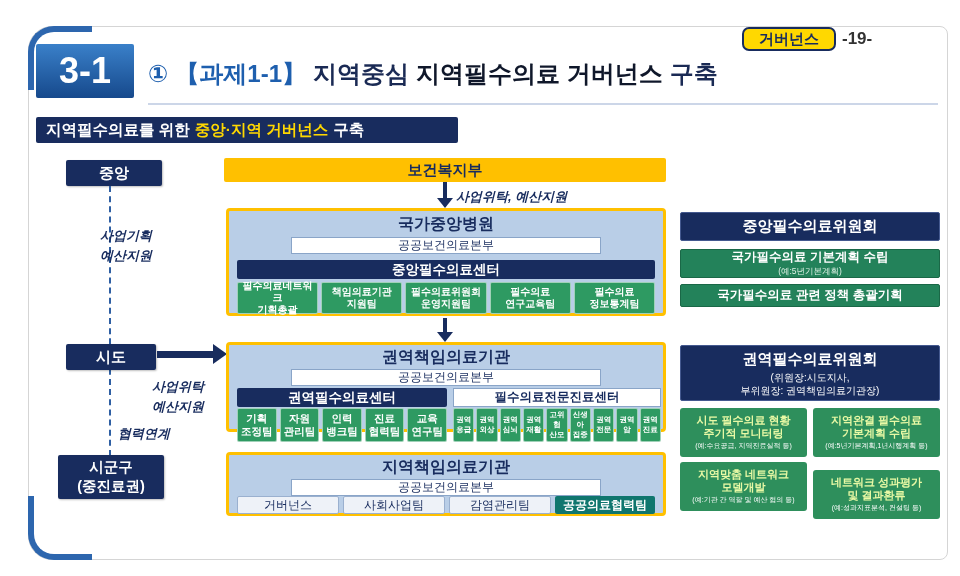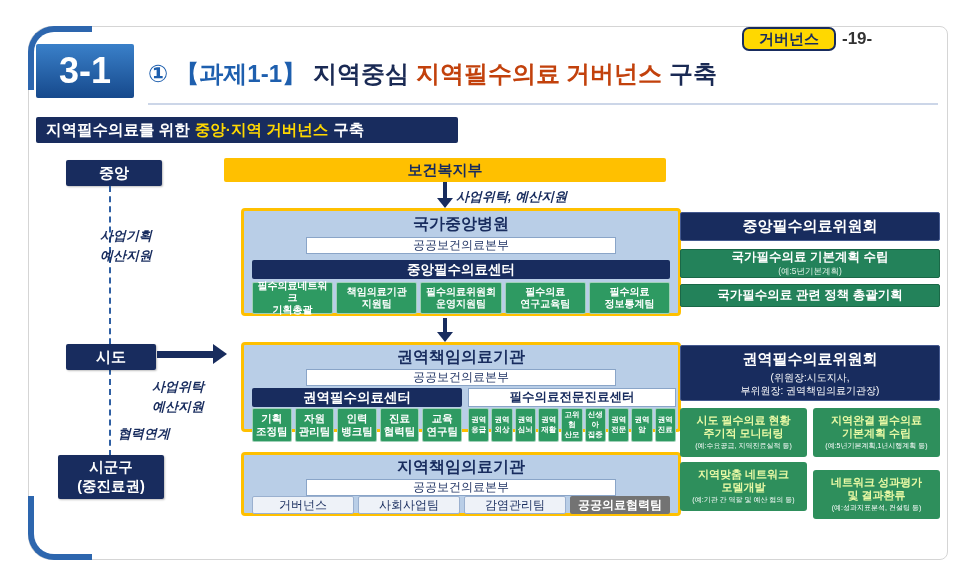--- a/index.html
+++ b/index.html
@@ -15,21 +15,21 @@
             border-left:6px solid #2d66ae; border-bottom-left-radius:26px; }
 
   .badge { position:absolute; left:36px; top:44px; width:98px; height:54px;
            background:linear-gradient(180deg,#3a80c9,#16498c); color:#fff; font-size:36px;
            font-weight:bold; display:flex; align-items:center; justify-content:center; border-radius:2px; }
   .title { position:absolute; left:148px; top:58px; font-size:24px; font-weight:bold;
            color:#1a2a54; white-space:nowrap; }
   .title span { margin-right:7px; }
   .t-bullet { color:#1e5fae; }
   .t-task { color:#1e5fae; }
-  .t-pink { color:#c2410c;font-family:Liberation Serif, serif; }
+  .t-pink { color:#0f172a; }
   .title-rule { position:absolute; left:148px; top:103px; width:790px; height:2px; background:#ccd6e8; }
 
   .gov-tag { position:absolute; left:742px; top:27px; width:94px; height:24px; background:#ffd800;
              border:2px solid #182c5e; border-radius:7px; color:#182c5e; font-weight:bold;
              font-size:15px; display:flex; align-items:center; justify-content:center; }
   .page-num { position:absolute; left:842px; top:29px; font-size:17px; font-weight:bold; color:#333; }
 
   .subtitle { position:absolute; left:36px; top:117px; width:422px; height:26px; background:#182c5e;
               color:#fff; font-weight:bold; font-size:15.5px; display:flex; align-items:center;
               padding-left:10px; gap:5px; border-radius:2px; white-space:nowrap; }
@@ -46,35 +46,35 @@
   .arrow-vhead  { position:absolute; width:0; height:0; border-left:8px solid transparent;
                   border-right:8px solid transparent; border-top:10px solid #182c5e; }
   .arrow-hshaft { position:absolute; height:7px; background:#182c5e; }
   .arrow-hhead  { position:absolute; width:0; height:0; border-top:10px solid transparent;
                   border-bottom:10px solid transparent; border-left:14px solid #182c5e; }
 
   .ministry { position:absolute; left:224px; top:158px; width:442px; height:24px; background:#ffc000;
               color:#182c5e; font-weight:bold; font-size:15px; display:flex; align-items:center;
               justify-content:center; border-radius:2px; }
 
-  .org { position:absolute; background:#b9cee7; border:3px solid #ffc000; border-radius:4px;margin-left:15px; }
+  .org { position:absolute; background:#b9cee7; border:3px solid #ffc000; border-radius:4px; }
   .org-title { text-align:center; font-weight:bold; color:#182c5e; font-size:16px; margin-top:3px; }
   .org-sub { background:#fff; border:1px solid #8aa5c8; width:310px; margin:2px auto 0;
              text-align:center; font-size:12px; color:#182c5e; height:17px; line-height:15px; }
   .sec-navy { position:absolute; background:#182c5e; color:#fff; font-weight:bold; font-size:13.5px;
               text-align:center; height:19px; line-height:19px; border-radius:2px; }
   .sec-white { position:absolute; background:#fff; border:1px solid #8aa5c8; color:#182c5e;
                font-weight:bold; font-size:12.5px; text-align:center; height:19px; line-height:17px; }
   .row { position:absolute; display:flex; }
   .team { background:#2e9a62; color:#fff; font-weight:bold; text-align:center; white-space:pre-line;
           display:flex; align-items:center; justify-content:center; border-radius:2px;
           border:1px solid rgba(255,255,255,.55); flex:1; }
   .team-light { background:#eef2f8; border:1px solid #9ab0cf; color:#182c5e; font-size:12px; flex:1;
                 display:flex; align-items:center; justify-content:center; border-radius:2px; }
-  .team-dark { background:#737373; color:#fff; font-weight:bold; font-size:12px; flex:1;
+  .team-dark { background:#0f766e; color:#fff; font-weight:bold; font-size:12px; flex:1;
                display:flex; align-items:center; justify-content:center; border-radius:2px; }
 
   .committee { position:absolute; background:#182c5e; border:1px solid #44598f; color:#fff;
                font-weight:bold; text-align:center; display:flex; flex-direction:column;
                align-items:center; justify-content:center; border-radius:2px; }
   .committee .sub { font-size:10px; font-weight:normal; white-space:pre-line; line-height:1.3; margin-top:2px; }
   .policy { position:absolute; background:#23825a; border:1px solid #1a6847; border-radius:2px;
             color:#fff; text-align:center; display:flex; flex-direction:column; justify-content:center; }
   .policy .ptitle { font-size:12.5px; font-weight:bold; }
   .policy .pnote { font-size:8.5px; color:#dff1e6; }

